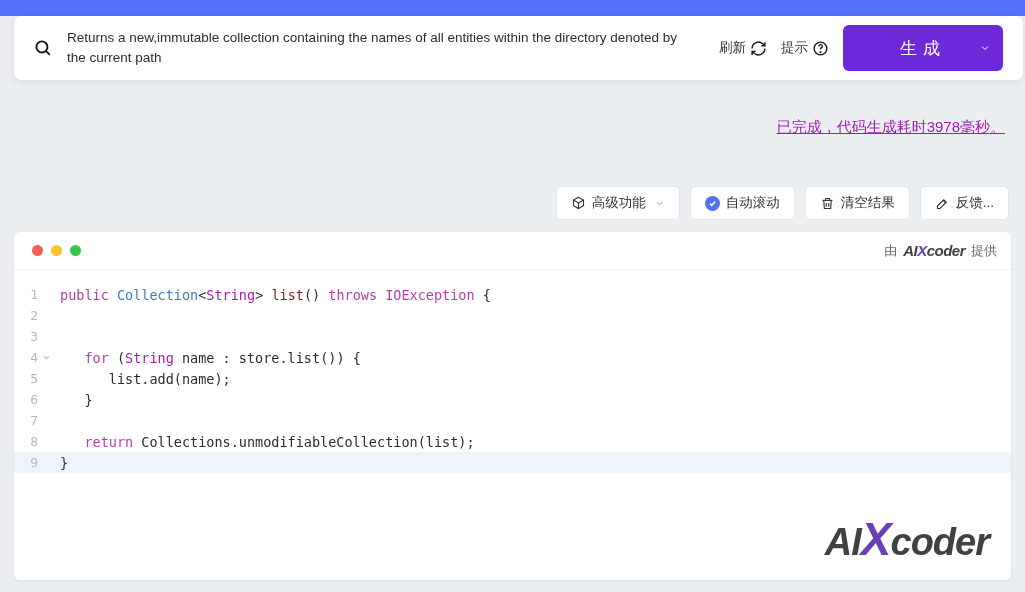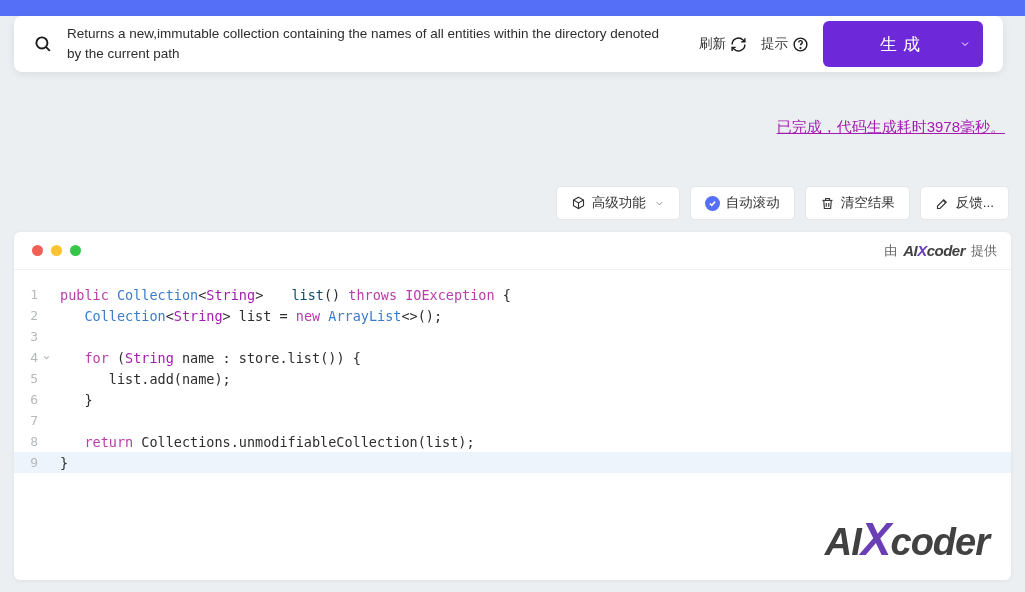--- a/index.html
+++ b/index.html
@@ -12,29 +12,29 @@
   position: relative;
 }
 .blue-band {
   position: absolute;
   top: 0; left: 0; right: 0;
   height: 16px;
   background: #5570f6;
 }
 .search-card {
   position: absolute;
-  top: 16px; left: 14px; right: 22px;
+  top: 16px; left: 14px; right: 2px;
   background: #fff;
   border-radius: 8px;
   box-shadow: 0 2px 8px rgba(0,0,0,0.08);
   display: flex;
   align-items: center;
   padding: 16px 20px;
   gap: 14px;
-  height: 56px;
+  height: 64px;
 }
 .search-icon-wrap { flex: 0 0 auto; }
 .search-text {
   flex: 1;
   font-size: 13.5px;
   color: #2d2d2d;
   line-height: 1.5;
   padding-right: 10px;
 }
 .refresh-group, .hint-group {
@@ -158,21 +158,21 @@
   flex: 0 0 auto;
 }
 .code {
   padding-left: 4px;
   white-space: pre;
   color: #2d2d2d;
 }
 .k-public, .k-throws, .k-for, .k-return, .k-new { color: #b93dab; }
 .k-type { color: #3b7cc9; }
 .k-gen { color: #a21caf; }
-.k-fn { color: #0c4a6e; margin-left: 20px; }
+.k-fn { color: #7f1d1d; }
 .k-ex { color: #b93dab; }
 .watermark {
   position: absolute;
   right: 22px;
   bottom: 14px;
   font-size: 38px;
   font-weight: 800;
   font-style: italic;
   letter-spacing: -1px;
 }
@@ -290,21 +290,20 @@
   </div>
   <div class="code-body" id="code-body">
       <div class="line">
         <div class="ln">1</div>
         <div class="fold"></div>
         <div class="code"><span class="k-public">public</span> <span class="k-type">Collection</span>&lt;<span class="k-gen">String</span>&gt; <span class="k-fn">list</span>() <span class="k-throws">throws</span> <span class="k-ex">IOException</span> {</div>
       </div>
       <div class="line">
         <div class="ln">2</div>
         <div class="fold"></div>
-        <div class="code">   <span class="k-type">Collection</span>&lt;<span class="k-gen">String</span>&gt; list = <span class="k-new">new</span> <span class="k-type">ArrayList</span>&lt;&gt;();</div>
       </div>
       <div class="line">
         <div class="ln">3</div>
         <div class="fold"></div>
         <div class="code"></div>
       </div>
       <div class="line">
         <div class="ln">4</div>
         <div class="fold">
           <svg width="9" height="9" viewBox="0 0 24 24" fill="none" stroke="#b5b8bc" stroke-width="3">

